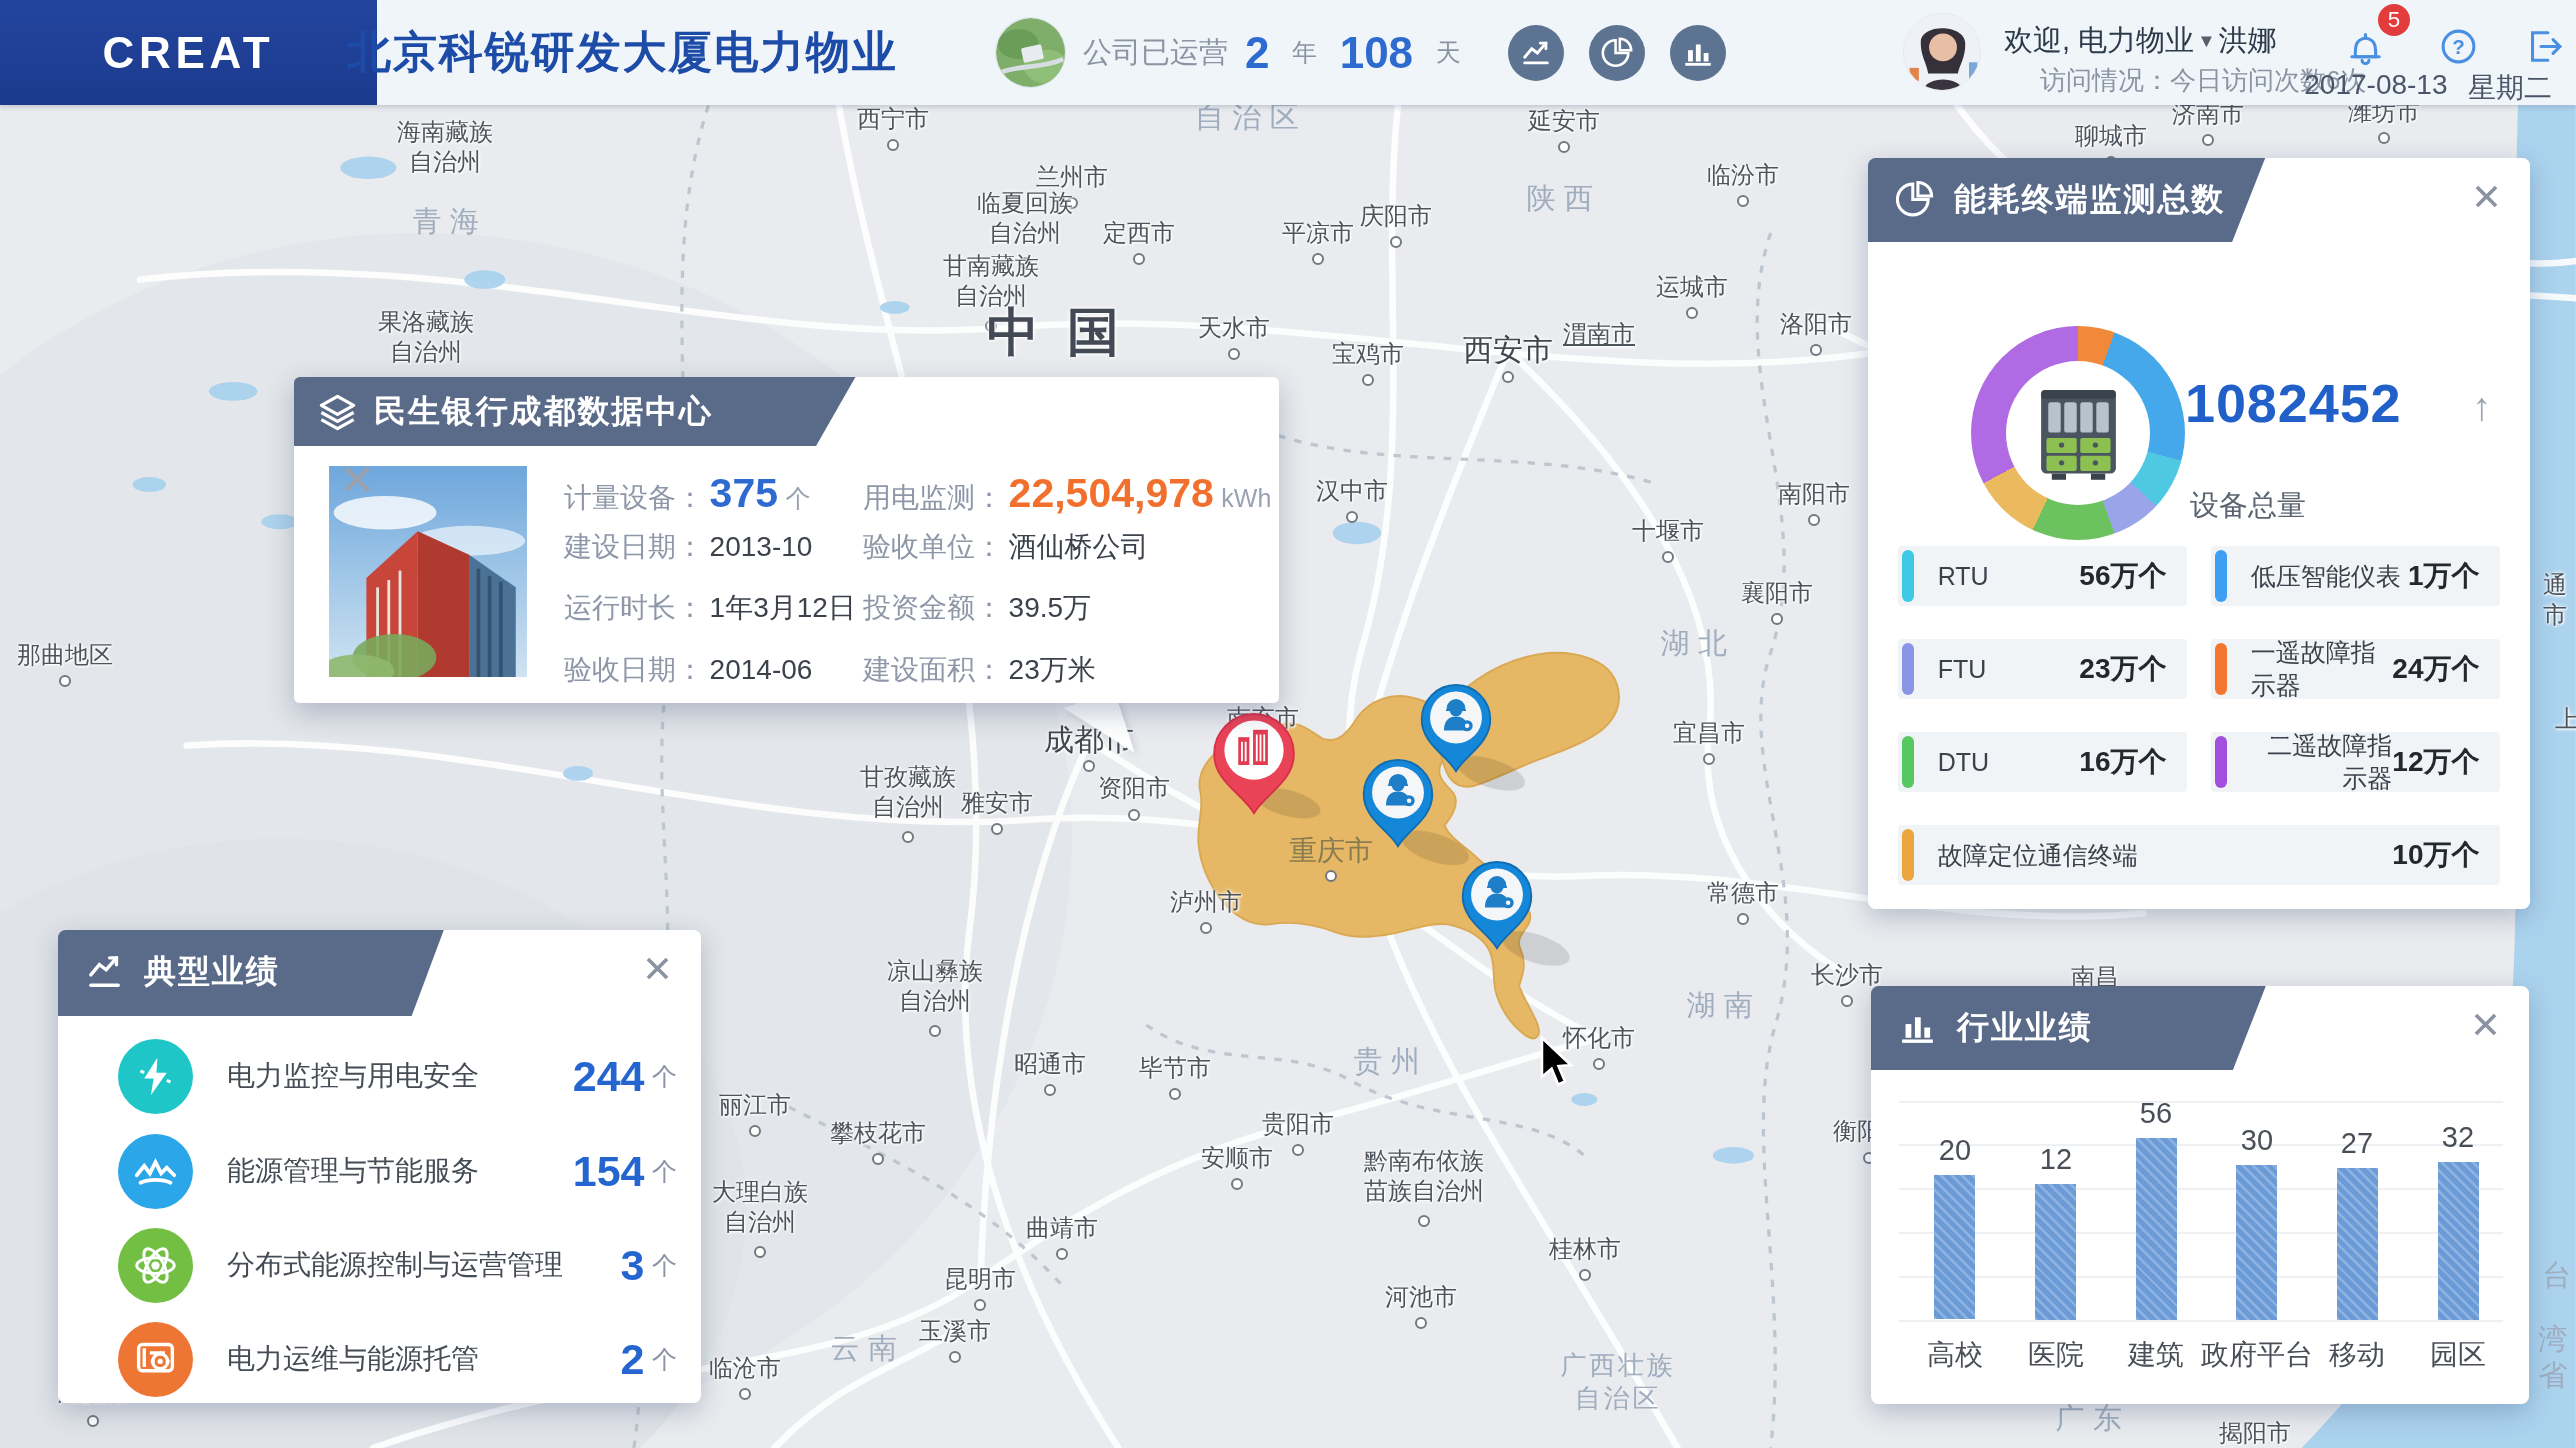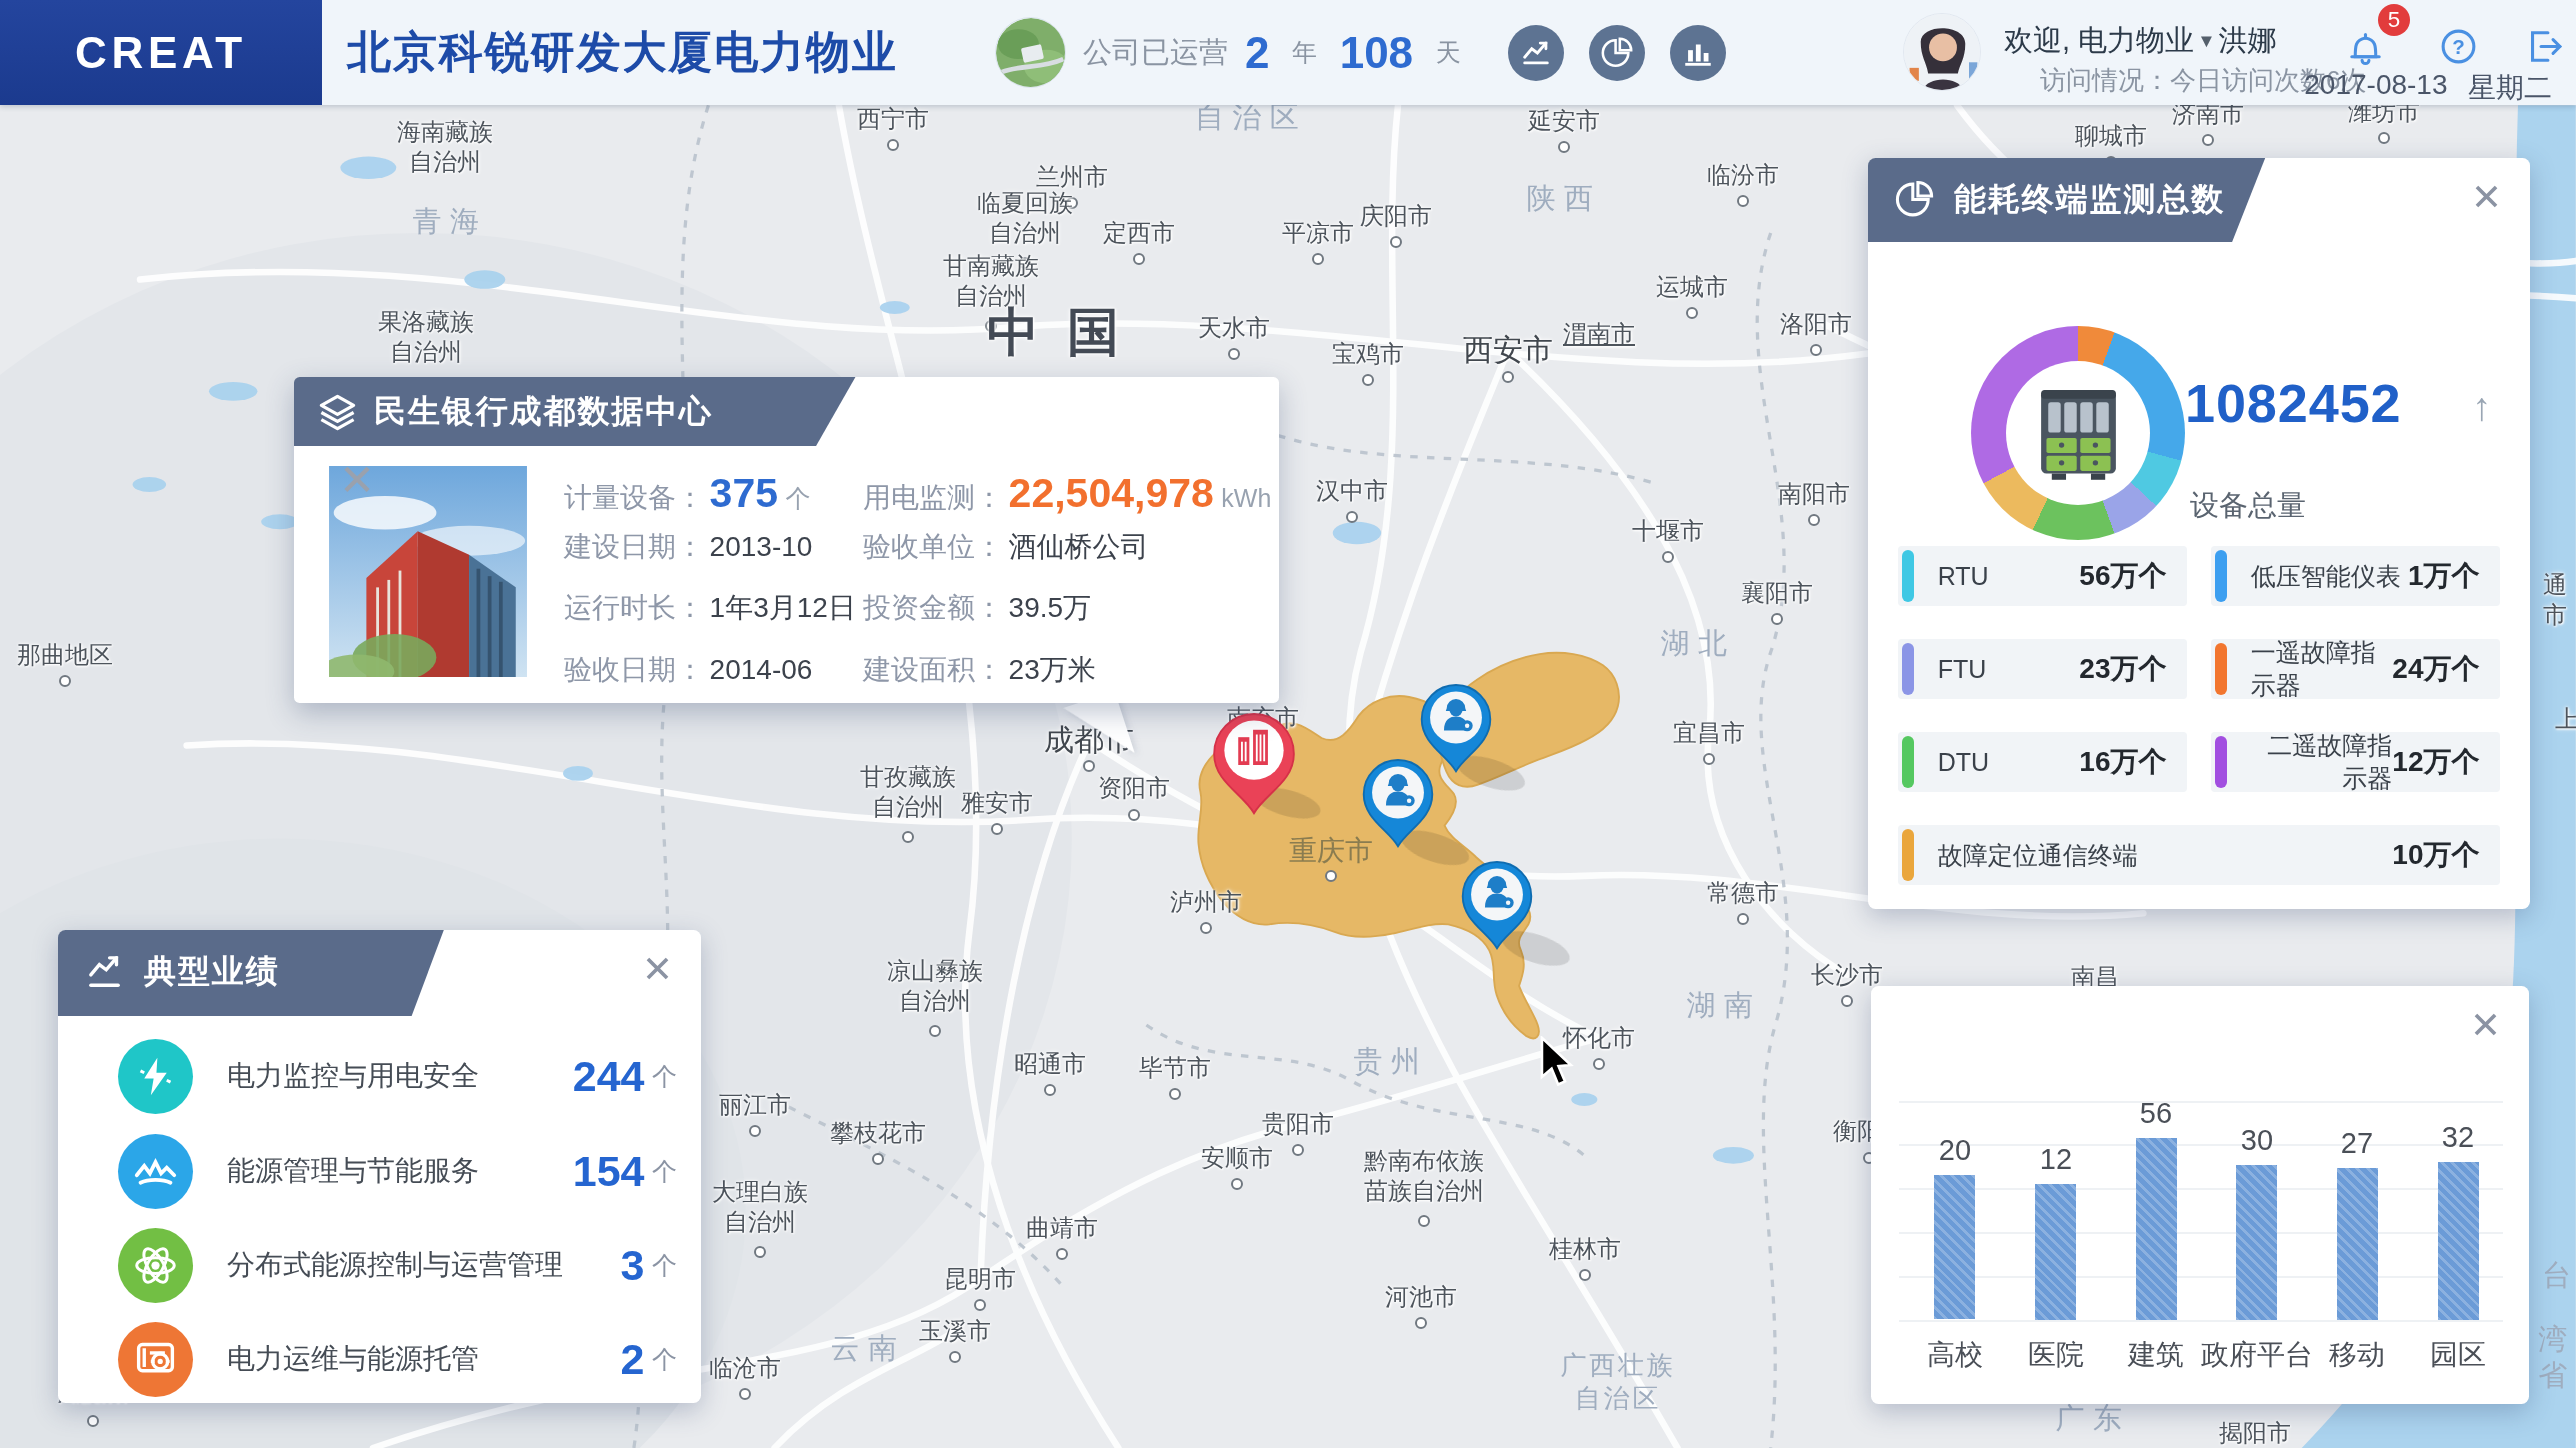--- a/index.html
+++ b/index.html
@@ -16,21 +16,21 @@
   .map-label.country{font-size:52px;color:#434a55;letter-spacing:28px;font-weight:600;}
   .map-label.region-city{color:#8a7c50;font-size:28px;text-shadow:none;}
   .map-label.en{font-size:24px;color:#6b727b;}
   .map-dot{position:absolute;width:12px;height:12px;border:2.8px solid #707880;background:#fff;border-radius:50%;
            transform:translate(-50%,-50%);z-index:10;}
   .pin{position:absolute;transform:translate(-50%,-100%);z-index:20;}
   .cursor{position:absolute;z-index:70;}
   
   .header{position:absolute;left:0;top:0;width:2576px;height:105px;background:var(--header-bg,#f0f5fa);z-index:50;
           box-shadow:0 1.9px 5.6px rgba(40,60,90,.25);}
-  .logo-block{position:absolute;left:0;top:0;width:322px;height:105px;background:linear-gradient(180deg,#24459e,#1b3a8e);
+  .logo-block{position:absolute;left:0;top:0;width:377px;height:105px;background:linear-gradient(180deg,#24459e,#1b3a8e);
               display:flex;align-items:center;justify-content:center;}
   .logo-text{color:#fff;font-size:44px;font-weight:800;letter-spacing:4.7px;}
   .app-title{position:absolute;left:347px;top:0;height:105px;display:flex;align-items:center;
              color:var(--title-blue,#1d4ba8);font-size:44px;font-weight:700;letter-spacing:1.9px;}
   .op-group{position:absolute;left:995px;top:0;height:105px;display:flex;align-items:center;gap:17px;}
   .op-avatar{width:71px;height:71px;border-radius:50%;overflow:hidden;border:1.9px solid #dbe4ee;}
   .op-label{color:#8a94a2;font-size:29px;}
   .op-num{color:#2e6bd0;font-size:44px;font-weight:700;}
   .op-unit{color:#8a94a2;font-size:25px;margin:0 5.6px;}
   .hdr-circle{position:absolute;top:25px;width:56px;height:56px;border-radius:50%;background:#5d7392;
@@ -586,20 +586,34 @@
         </div>
         <div class="term-row" style="left: 30px; width: 602px; top: 667px;">
           <div class="term-bar" style="background:#eaa63c"></div>
           <div class="term-label">故障定位通信终端</div>
           <div class="term-val">10万个</div>
         </div>
       </div>
   </div>
 
   <div class="panel" style="left:1871px;top:986px;width:658px;height:418px;">
+    <div class="panel-head">
+      <div class="band"></div>
+      <div class="panel-hicon">
+        <svg viewBox="0 0 24 24" width="41" height="41">
+            <g fill="#fff">
+              <rect x="5" y="10" width="3.4" height="8"></rect>
+          <rect x="10.5" y="6" width="3.4" height="12"></rect>
+              <rect x="16" y="12" width="3.4" height="6"></rect>
+            </g>
+          <path d="M3 20 h18" stroke="#fff" stroke-width="2"></path>
+          </svg>
+      </div>
+      <div class="panel-title">行业业绩</div>
+    </div>
     <div class="close-x">✕</div>
     <div id="bar-chart">
         <div class="gridline" style="left: 28px; width: 604px; top: 115px;"></div>
         <div class="gridline" style="left: 28px; width: 604px; top: 158px;"></div>
         <div class="gridline" style="left: 28px; width: 604px; top: 202px;"></div>
         <div class="gridline" style="left: 28px; width: 604px; top: 246px;"></div>
         <div class="gridline" style="left: 28px; width: 604px; top: 290px;"></div>
         <div class="gridline" style="left: 28px; width: 604px; top: 334px;"></div>
         <div class="bar" style="left: 63px; width: 41px; top: 189px; height: 144px;"></div>
         <div class="bar-val" style="left: 84px; top: 148px;">20</div>

